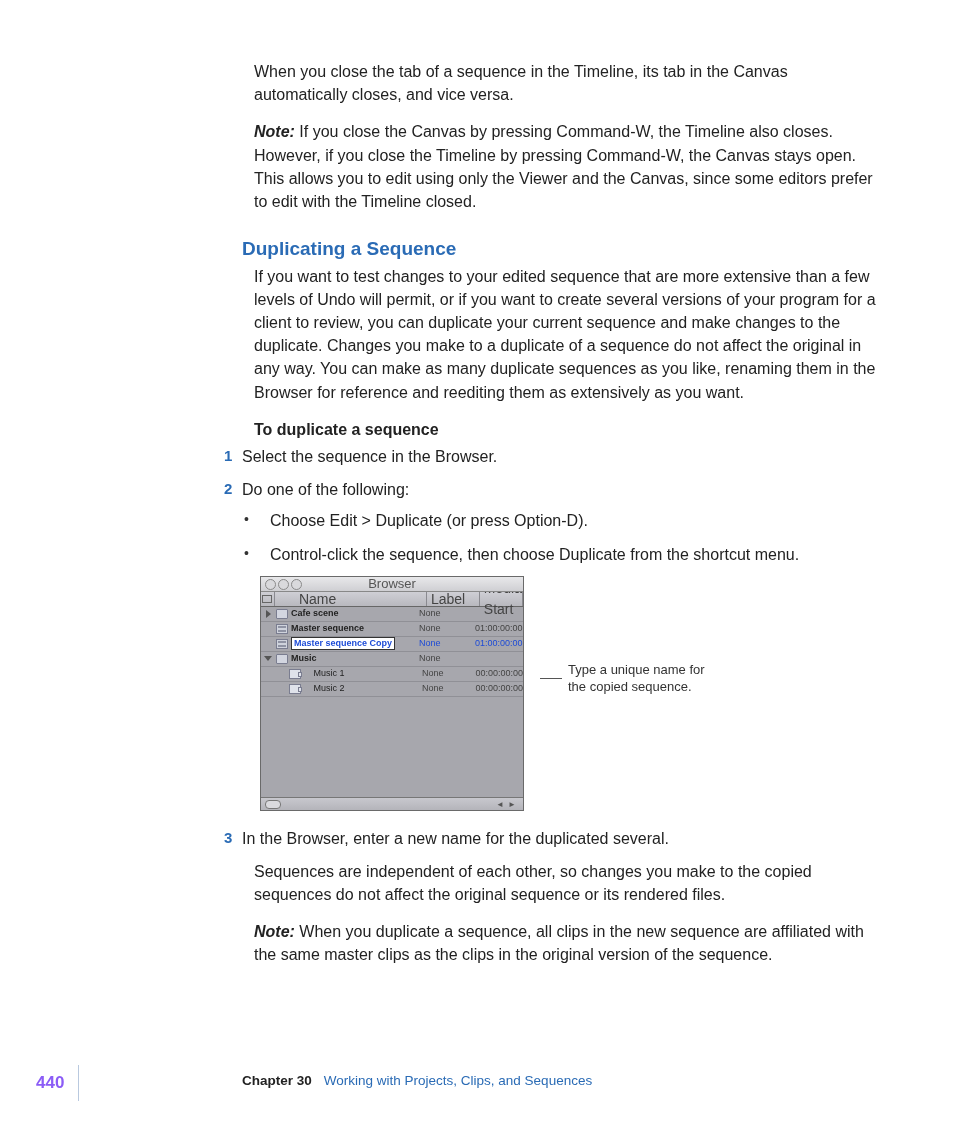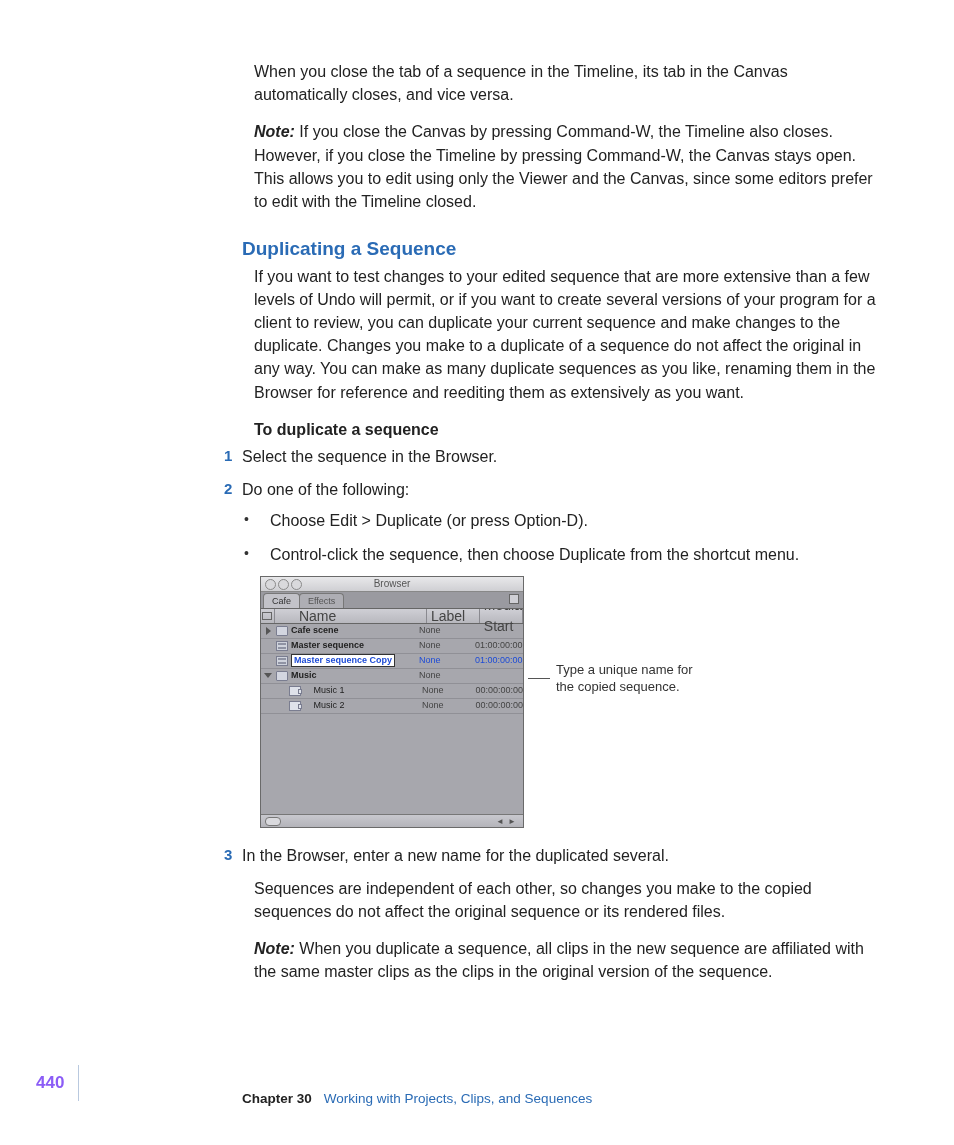--- a/index.html
+++ b/index.html
@@ -82,21 +82,21 @@
     font-size: 9px;
     font-family: "Lucida Grande", Geneva, sans-serif;
     color: #222;
   }
   .titlebar {
     height: 14px;
     background: linear-gradient(#e8e8ea,#cfcfd3);
     border-bottom: 1px solid #888;
     position: relative;
     text-align: center;
-    font-size: 10px;
+    font-size: 13px;
     line-height: 14px;
     color: #555;
   }
   .tl-btn {
     position: absolute;
     top: 2px;
     width: 9px; height: 9px;
     border-radius: 50%;
     border: 1px solid #8a8a8a;
     background: #d9d9dc;
@@ -192,21 +192,21 @@
   .tri.down{border-width:5px 4px 0 4px;border-color:#555 transparent transparent transparent;}
   .footerbar{
     height:12px;background:linear-gradient(#c8c8ce,#b4b4ba);border-top:1px solid #777;position:relative;
   }
   .footerbar .pill{position:absolute;left:4px;top:2px;width:14px;height:7px;border:1px solid #777;border-radius:4px;background:#dadade;}
   .footerbar .arrows{position:absolute;right:6px;top:1px;font-size:8px;color:#555;letter-spacing:1px;}
   
   .callout {
     display:flex;
     align-items:center;
-    margin-left: 4px;
+    margin-left: 16px;
     margin-top: 86px;
   }
   .callout-line{
     width: 22px;
     height:1px;
     background:#555;
     margin-right:6px;
   }
   .callout-text{
     font-family: "Myriad Pro","Segoe UI",Arial,sans-serif;
@@ -235,21 +235,21 @@
     position:absolute;
     left:36px;
     top:2px;
     font-weight:700;
     font-size:17px;
     color:#8b5cf6;
   }
   .pf-chap{
     position:absolute;
     left:242px;
-    top:20px;
+    top:2px;
     font-size:13.5px;
   }
   .pf-chap .cb{font-weight:700;color:#222;}
   .pf-chap .ct{color:#2a6bb5;margin-left:12px;}
 </style>
 </head>
 <body>
 
 <div class="page">
   <div class="content">
@@ -279,25 +279,20 @@
         </ul>
 
         <div class="figwrap">
 
           <div class="browser">
             <div class="titlebar">
               <span class="tl-btn b1"></span>
               <span class="tl-btn b2"></span>
               <span class="tl-btn b3"></span>
               <span>Browser</span>
-            </div>
-            <div class="tabs">
-              <div class="tab">Cafe</div>
-              <div class="tab inactive">Effects</div>
-              <div class="sq"></div>
             </div>
             <div class="colhead">
               <div class="c-icon">
                   <span style="width:8px;height:6px;border:1px solid #666;display:inline-block;"></span>
                 </div>
               <div class="c-name">Name</div>
               <div class="c-label">Label</div>
               <div class="c-media">Media Start</div>
             </div>
             <div class="rows">

